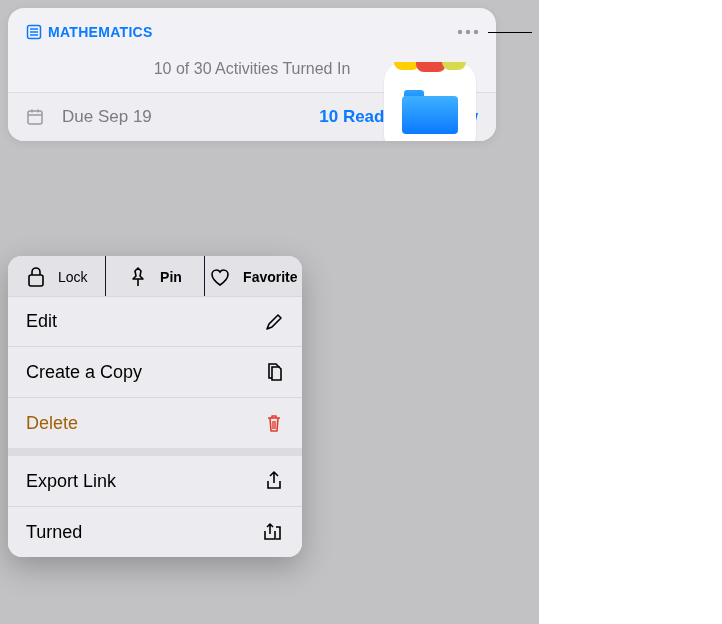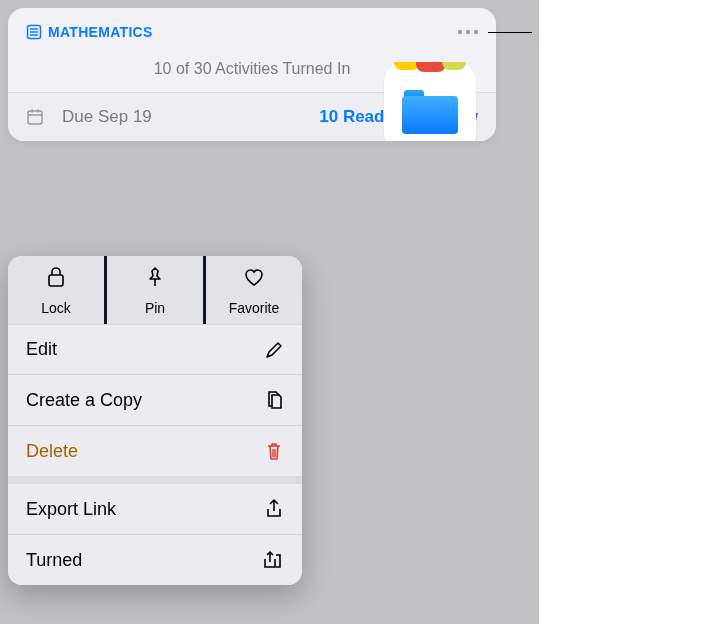--- a/index.html
+++ b/index.html
@@ -142,31 +142,31 @@
       background: #e8e7ec;
       box-shadow: 0 10px 30px rgba(0,0,0,0.25);
     }
     .cm-top {
       display: flex;
       background: #ddd;
     }
     .cm-top-btn {
       flex: 1;
       display: flex;
-      flex-direction: column;
+      flex-direction: row;
       align-items: center;
       justify-content: center;
       gap: 12px;
       padding: 10px 0 8px;
       font-size: 14px;
       color: #000;
       cursor: pointer;
       background: #e3e2e7;
     }
-    .cm-top-btn + .cm-top-btn { border-left: 3px solid #0f172a; }
+    .cm-top-btn + .cm-top-btn { border-left: 1px solid #0f172a; font-weight: bold; }
     .cm-row {
       display: flex;
       align-items: center;
       justify-content: space-between;
       padding: 14px 18px 14px 18px;
       font-size: 18px;
       color: #000;
       cursor: pointer;
       background: #ecebef;
       border-top: 1px solid #d8d7dc;

